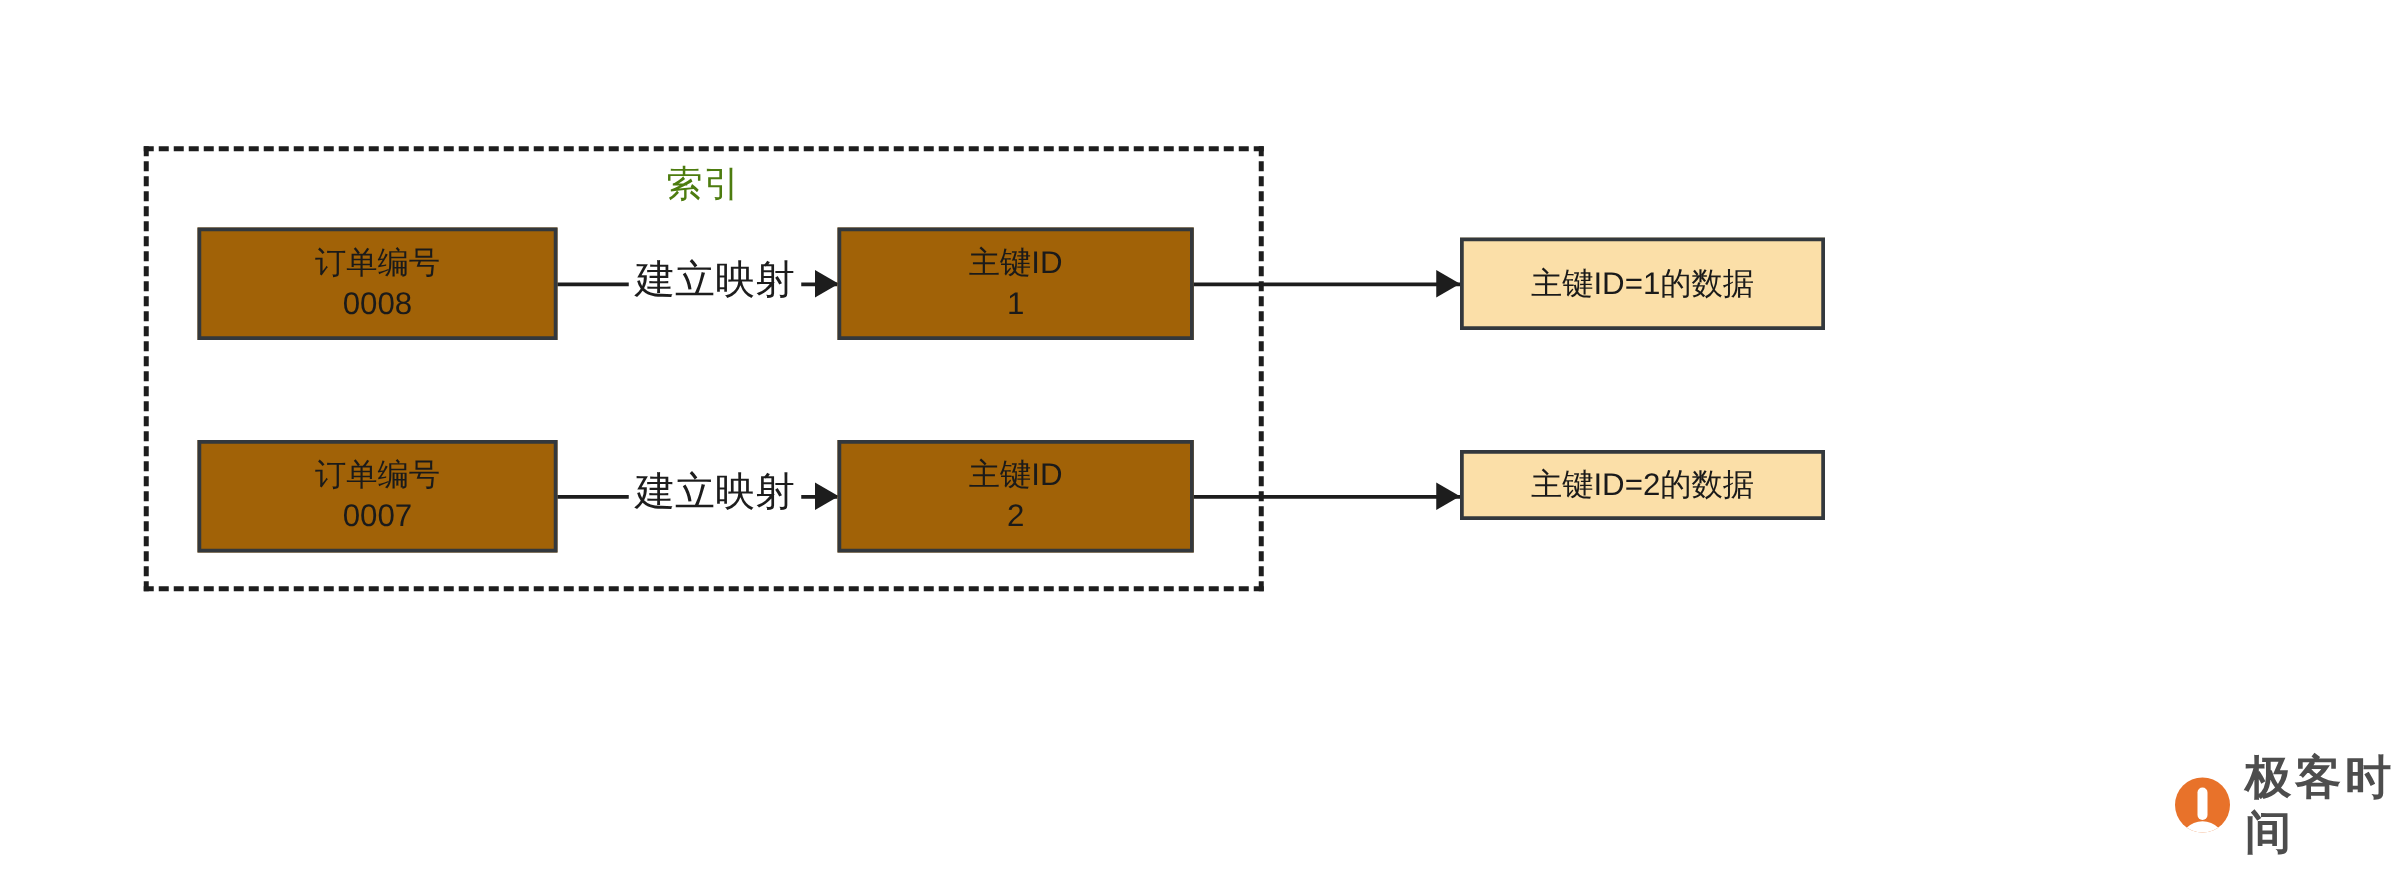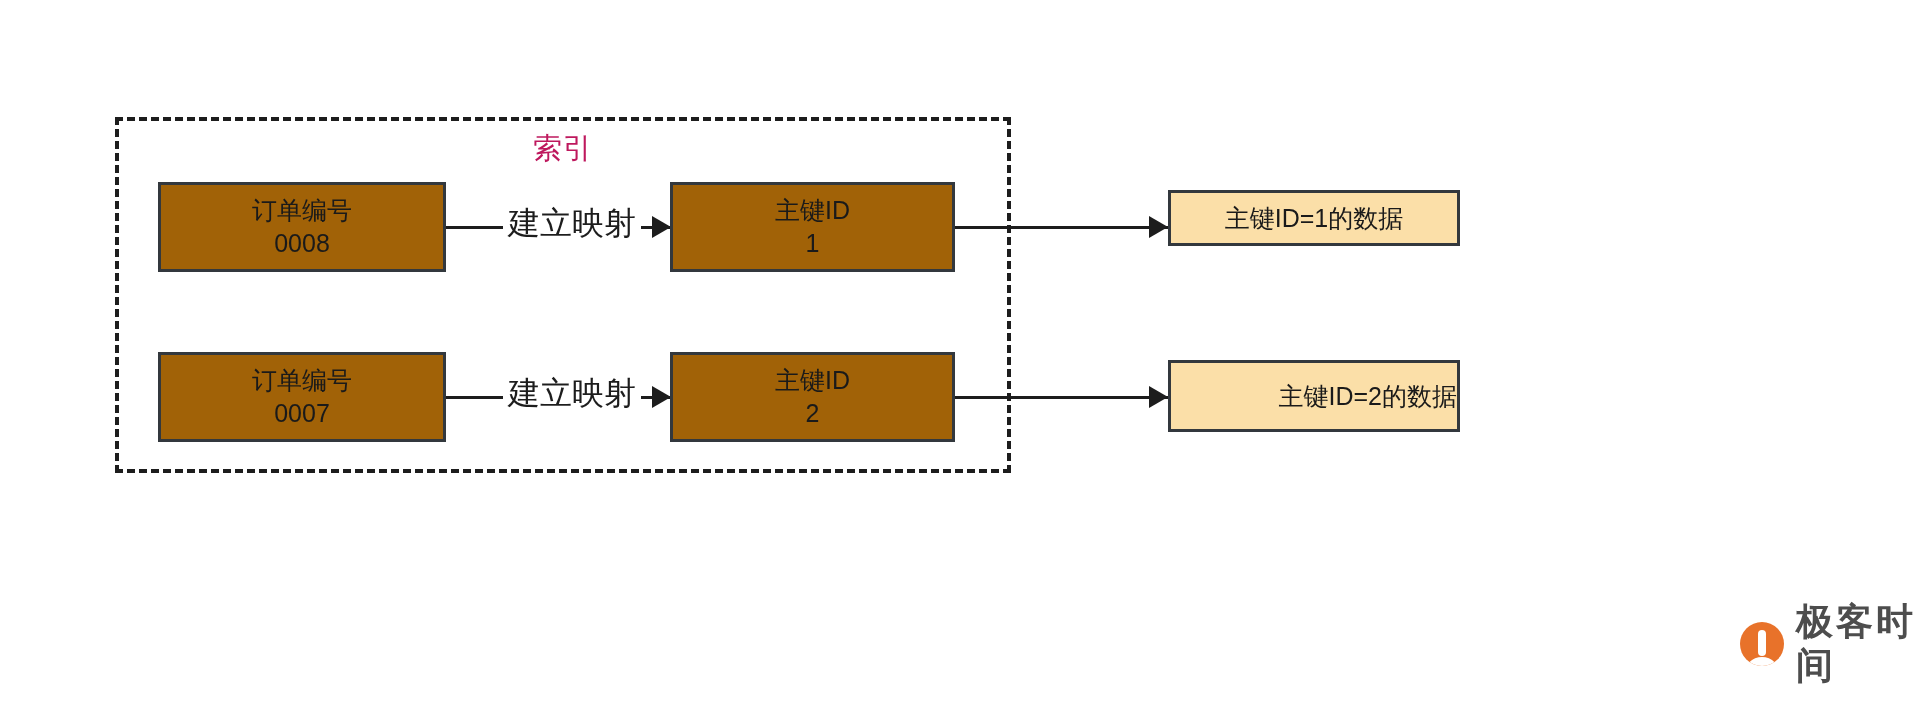--- a/index.html
+++ b/index.html
@@ -31,21 +31,21 @@
     box-sizing: border-box;
     background: transparent;
   }
   .index-title {
     position: absolute;
     left: 115px;
     top: 128px;
     width: 896px;
     text-align: center;
     font-size: 29px;
-    color: #be185d;
+    color: #4d7c0f;
     letter-spacing: 1px;
     line-height: 40px;
   }
 
   
   .node {
     position: absolute;
     box-sizing: border-box;
     border: 3px solid #33383d;
     display: flex;
@@ -58,25 +58,25 @@
   }
   .node .line1 { display: block; }
   .node .line2 { display: block; }
 
   .node.blue  { background: #a16207; }
   .node.orange{ background: #fbdfa8; }
 
   
   .n-key-1   { left: 158px;  top: 182px; width: 288px; height: 90px; }
   .n-pk-1    { left: 670px;  top: 182px; width: 285px; height: 90px; }
-  .n-data-1  { left: 1168px; top: 190px; width: 292px; height: 56px; }
+  .n-data-1  { left: 1168px; top: 190px; width: 292px; height: 74px; }
   
   .n-key-2   { left: 158px;  top: 352px; width: 288px; height: 90px; }
   .n-pk-2    { left: 670px;  top: 352px; width: 285px; height: 90px; }
-  .n-data-2  { left: 1168px; top: 360px; width: 292px; height: 72px; align-items: flex-end; }
+  .n-data-2  { left: 1168px; top: 360px; width: 292px; height: 56px; }
 
   
   .connector { position: absolute; }
   .conn-line {
     position: absolute;
     height: 3px;
     background: #1d1d1d;
   }
   .arrow-head {
     position: absolute;

